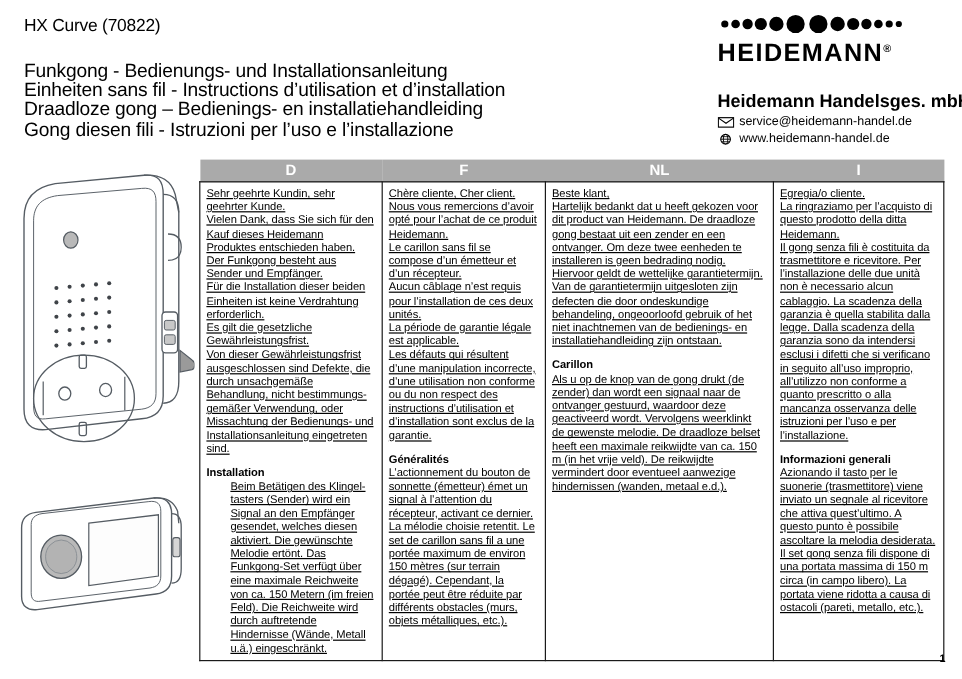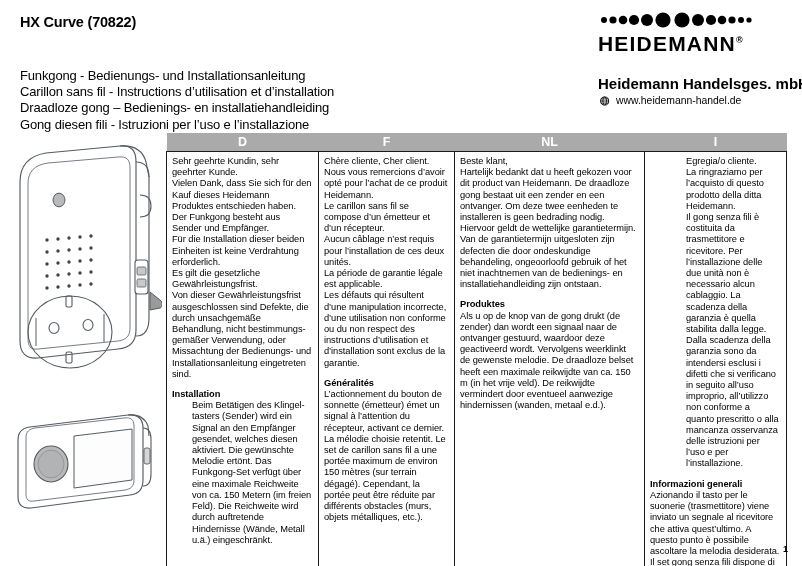--- a/index.html
+++ b/index.html
@@ -20,27 +20,27 @@
   #header {
     position: absolute;
     left: 0; top: 0;
     width: 802px;
     height: 126px;
   }
   #doc-title {
     position: absolute;
     left: 20px; top: 14px;
     font-size: 14.5px;
-    font-weight: bold;
+    font-weight: normal;
     letter-spacing: -0.2px;
   }
   #subtitle-block {
     position: absolute;
-    left: 20px; top: 68px;
-    font-size: 13px;
+    left: 20px; top: 52px;
+    font-size: 16px;
     line-height: 16.2px;
     letter-spacing: -0.15px;
     white-space: nowrap;
   }
   #subtitle-block div { white-space: nowrap; }
 
   
   #brand {
     position: absolute;
     right: 18px; top: 12px;
@@ -127,21 +127,21 @@
     letter-spacing: -0.06px;
   }
   #lang-table tr.head-row th { border: none; }
   .cell-head {
     font-weight: bold;
     display: block;
     margin-top: 9px;
     margin-bottom: 0px;
     font-size: 9.3px;
   }
-  .cell-body { display: block; }
+  .cell-body { display: block; text-decoration: underline; }
   .col-d { width: 152px; }
   .col-f { width: 136px; }
   .col-nl { width: 190px; }
   .col-i { width: 142px; }
 
   #page-number {
     position: absolute;
     right: 14px;
     top: 544px;
     font-size: 9px;
@@ -150,21 +150,21 @@
 </style>
 </head>
 <body>
 
 <div id="header">
 
   <div id="doc-title">HX Curve (70822)</div>
 
   <div id="subtitle-block">
     <div>Funkgong - Bedienungs- und Installationsanleitung</div>
-    <div>Carillon sans fil  - Instructions d’utilisation et d’installation</div>
+    <div>Einheiten sans fil  - Instructions d’utilisation et d’installation</div>
     <div>Draadloze gong – Bedienings- en installatiehandleiding</div>
     <div>Gong diesen fili  - Istruzioni per l’uso e l’installazione</div>
   </div>
 
   <div id="brand">
     <svg id="logo-dots" viewBox="0 0 168 16">
       <circle cx="4" cy="8" r="3"></circle>
       <circle cx="13" cy="8" r="3.6"></circle>
       <circle cx="23" cy="8" r="4.3"></circle>
       <circle cx="34" cy="8" r="5.1"></circle>
@@ -176,20 +176,27 @@
       <circle cx="122" cy="8" r="4.3"></circle>
       <circle cx="132" cy="8" r="3.6"></circle>
       <circle cx="141" cy="8" r="3"></circle>
       <circle cx="149" cy="8" r="2.6"></circle>
     </svg>
 
     <div id="brand-name"><span>HEIDEMANN</span><span class="reg">®</span></div>
 
     <div id="brand-company">Heidemann Handelsges. mbH</div>
 
+    <div class="contact-row">
+      <svg class="cicon" viewBox="0 0 16 11">
+        <rect x="0.7" y="1" width="14.6" height="9" fill="none" stroke="#000" stroke-width="1.1"></rect>
+        <path d="M0.9 1.4 L8 6.3 L15.1 1.4" fill="none" stroke="#000" stroke-width="1"></path>
+      </svg>
+      <span>service@heidemann-handel.de</span>
+    </div>
 
     <div class="contact-row">
       <svg class="cicon" viewBox="0 0 16 11">
         <circle cx="7.6" cy="5.5" r="4.6" fill="none" stroke="#000" stroke-width="1.1"></circle>
         <ellipse cx="7.6" cy="5.5" rx="2.1" ry="4.6" fill="none" stroke="#000" stroke-width="0.9"></ellipse>
         <line x1="3" y1="5.5" x2="12.2" y2="5.5" stroke="#000" stroke-width="0.9"></line>
         <line x1="3.6" y1="3.1" x2="11.6" y2="3.1" stroke="#000" stroke-width="0.8"></line>
         <line x1="3.6" y1="7.9" x2="11.6" y2="7.9" stroke="#000" stroke-width="0.8"></line>
       </svg>
       <span>www.heidemann-handel.de</span>
@@ -303,25 +310,25 @@
 Le carillon sans fil se compose d’un émetteur et d’un récepteur.
 Aucun câblage n’est requis pour l’installation de ces deux unités.
 La période de garantie légale est applicable.
 Les défauts qui résultent d’une manipulation incorrecte, d’une utilisation non conforme ou du non respect des instructions d’utilisation et d’installation sont exclus de la garantie.</span>
         <span class="cell-head">Généralités</span>
         <span class="cell-body" style="white-space: pre-line;">L’actionnement du bouton de sonnette (émetteur) émet un signal à l’attention du récepteur, activant ce dernier. La mélodie choisie retentit. Le set de carillon sans fil a une portée maximum de environ 150 mètres (sur terrain dégagé). Cependant, la portée peut être réduite par différents obstacles (murs, objets métalliques, etc.).</span>
       </td>
       <td>
         <span class="cell-body" style="white-space: pre-line;">Beste klant,
 Hartelijk bedankt dat u heeft gekozen voor dit product van Heidemann. De draadloze gong bestaat uit een zender en een ontvanger. Om deze twee eenheden te installeren is geen bedrading nodig. Hiervoor geldt de wettelijke garantietermijn. Van de garantietermijn uitgesloten zijn defecten die door ondeskundige behandeling, ongeoorloofd gebruik of het niet inachtnemen van de bedienings- en installatiehandleiding zijn ontstaan.</span>
-        <span class="cell-head">Produktes</span>
+        <span class="cell-head">Carillon</span>
         <span class="cell-body" style="white-space: pre-line;">Als u op de knop van de gong drukt (de zender) dan wordt een signaal naar de ontvanger gestuurd, waardoor deze geactiveerd wordt. Vervolgens weerklinkt de gewenste melodie. De draadloze belset heeft een maximale reikwijdte van ca. 150 m (in het vrije veld). De reikwijdte vermindert door eventueel aanwezige hindernissen (wanden, metaal e.d.).</span>
       </td>
       <td>
-        <span class="cell-body" style="white-space: pre-line; margin-left: 36px;">Egregia/o cliente.
+        <span class="cell-body" style="white-space: pre-line;">Egregia/o cliente.
 La ringraziamo per l’acquisto di questo prodotto della ditta Heidemann.
 Il gong senza fili è costituita da trasmettitore e ricevitore. Per l’installazione delle due unità non è necessario alcun cablaggio. La scadenza della garanzia è quella stabilita dalla legge. Dalla scadenza della garanzia sono da intendersi esclusi i difetti che si verificano in seguito all’uso improprio, all’utilizzo non conforme a quanto prescritto o alla mancanza osservanza delle istruzioni per l’uso e per l’installazione.</span>
         <span class="cell-head">Informazioni generali</span>
         <span class="cell-body" style="white-space: pre-line;">Azionando il tasto per le suonerie (trasmettitore) viene inviato un segnale al ricevitore che attiva quest’ultimo. A questo punto è possibile ascoltare la melodia desiderata. Il set gong senza fili dispone di una portata massima di 150 m circa (in campo libero). La portata viene ridotta a causa di ostacoli (pareti, metallo, etc.).</span>
       </td>
     </tr>
   </tbody>
 </table>
 
 <div id="page-number">1</div>

